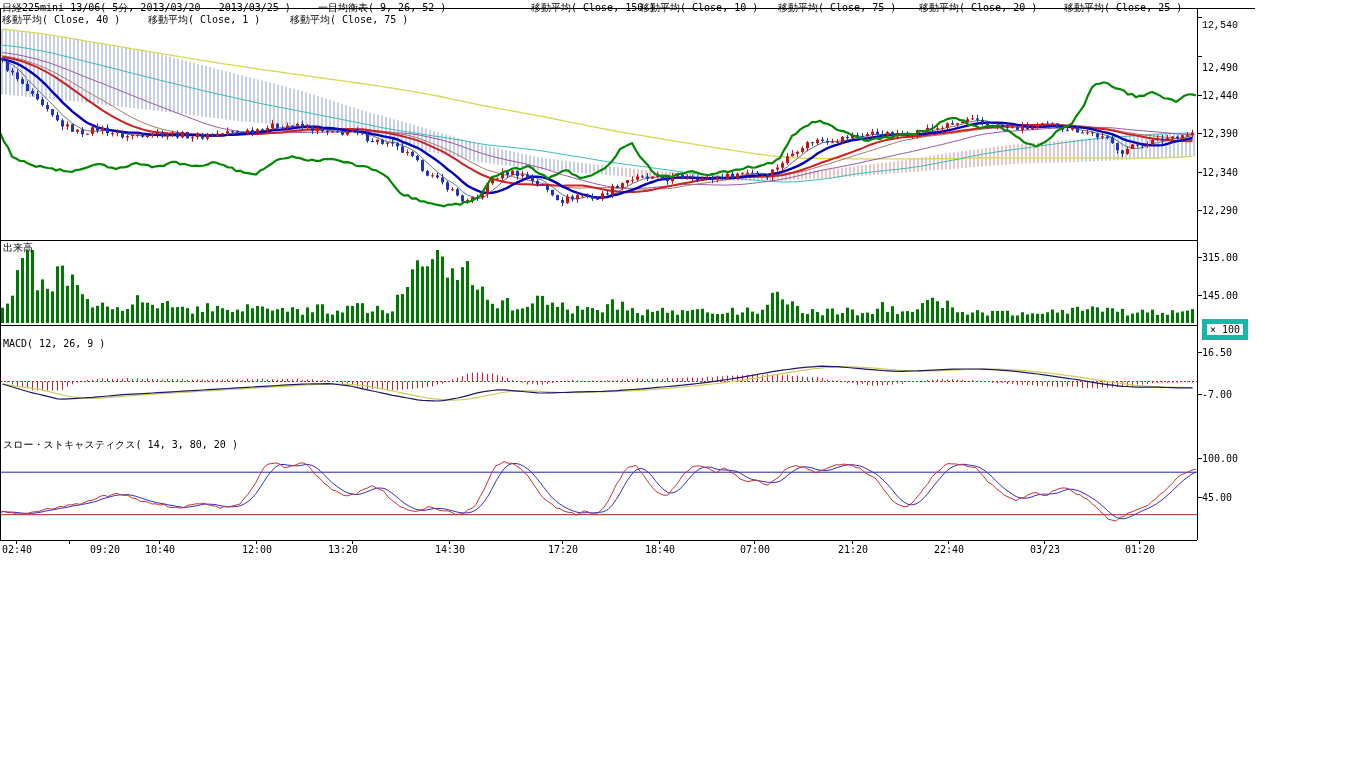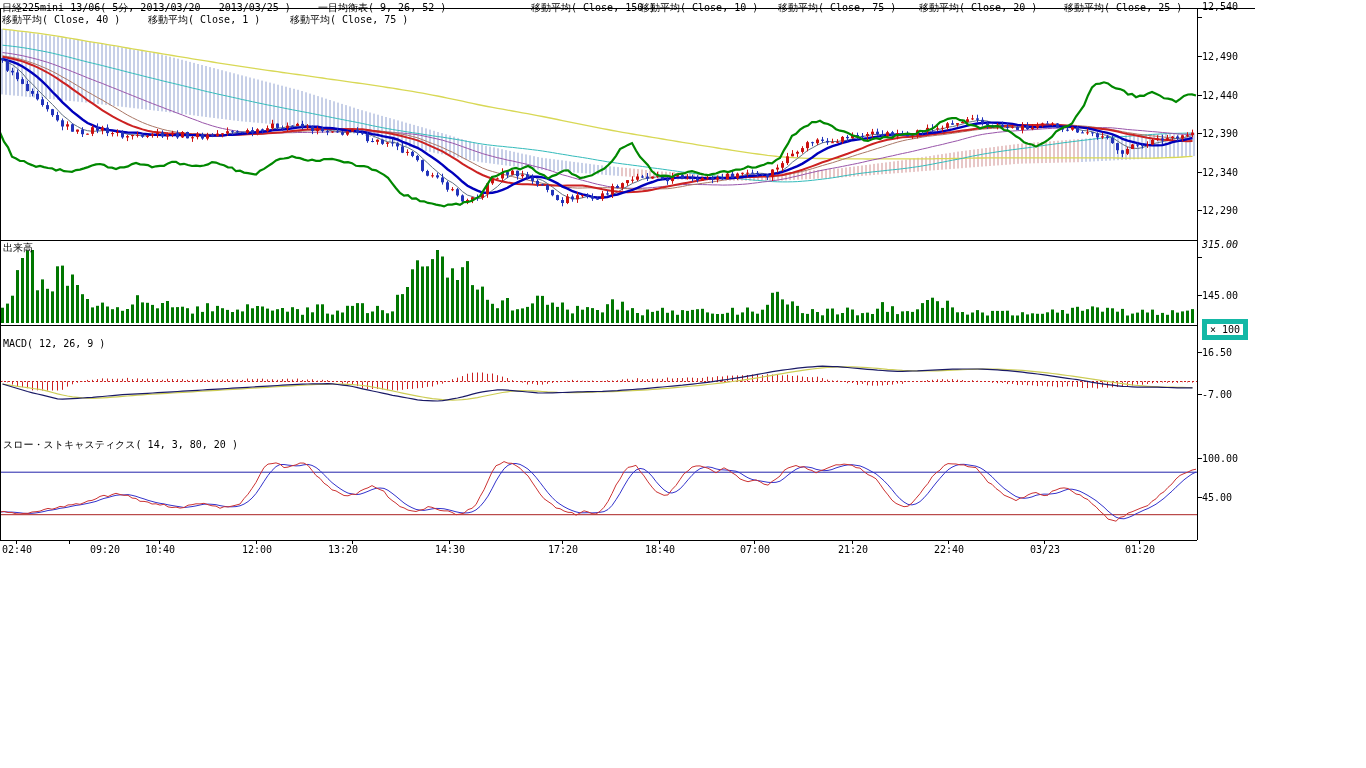--- a/index.html
+++ b/index.html
@@ -1325,27 +1325,27 @@
       <div class="hlabel" style="left: 2px; top: 2px;">日経225mini 13/06( 5分, 2013/03/20 - 2013/03/25 )</div>
       <div class="hlabel" style="left: 318px; top: 2px;">一目均衡表( 9, 26, 52 )</div>
       <div class="hlabel" style="left: 531px; top: 2px;">移動平均( Close, 150 )</div>
       <div class="hlabel" style="left: 640px; top: 2px;">移動平均( Close, 10 )</div>
       <div class="hlabel" style="left: 778px; top: 2px;">移動平均( Close, 75 )</div>
       <div class="hlabel" style="left: 919px; top: 2px;">移動平均( Close, 20 )</div>
       <div class="hlabel" style="left: 1064px; top: 2px;">移動平均( Close, 25 )</div>
       <div class="hlabel" style="left: 2px; top: 14px;">移動平均( Close, 40 )</div>
       <div class="hlabel" style="left: 148px; top: 14px;">移動平均( Close, 1 )</div>
       <div class="hlabel" style="left: 290px; top: 14px;">移動平均( Close, 75 )</div>
-      <div class="alabel" style="top: 1px;">12,540</div>
-      <div class="alabel" style="top: 51px;">12,490</div>
+      <div class="alabel" style="top: 20px; font-family: Liberation Mono, monospace;">12,540</div>
+      <div class="alabel" style="top: 62px;">12,490</div>
       <div class="alabel" style="top: 90px;">12,440</div>
       <div class="alabel" style="top: 128px;">12,390</div>
       <div class="alabel" style="top: 167px;">12,340</div>
       <div class="alabel" style="top: 205px;">12,290</div>
-      <div class="alabel" style="top: 239px; font-style: italic;">315.00</div>
+      <div class="alabel" style="top: 252px;">315.00</div>
       <div class="alabel" style="top: 290px;">145.00</div>
       <div class="alabel" style="top: 347px;">16.50</div>
       <div class="alabel" style="top: 389px;">-7.00</div>
       <div class="alabel" style="top: 453px;">100.00</div>
       <div class="alabel" style="top: 492px;">45.00</div>
       <div class="tlabel" style="left: 2px;">02:40</div>
       <div class="tlabel" style="left: 55px; margin-left: 35px;">09:20</div>
       <div class="tlabel" style="left: 145px;">10:40</div>
       <div class="tlabel" style="left: 242px;">12:00</div>
       <div class="tlabel" style="left: 328px;">13:20</div>

